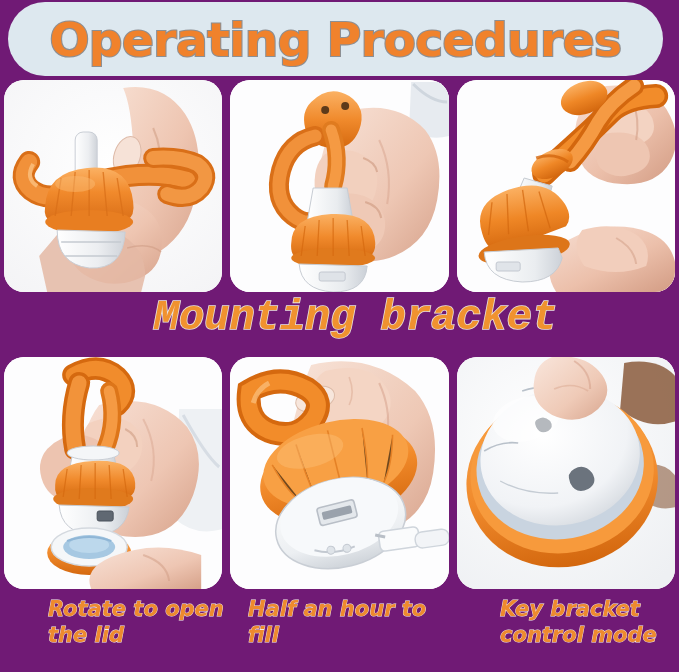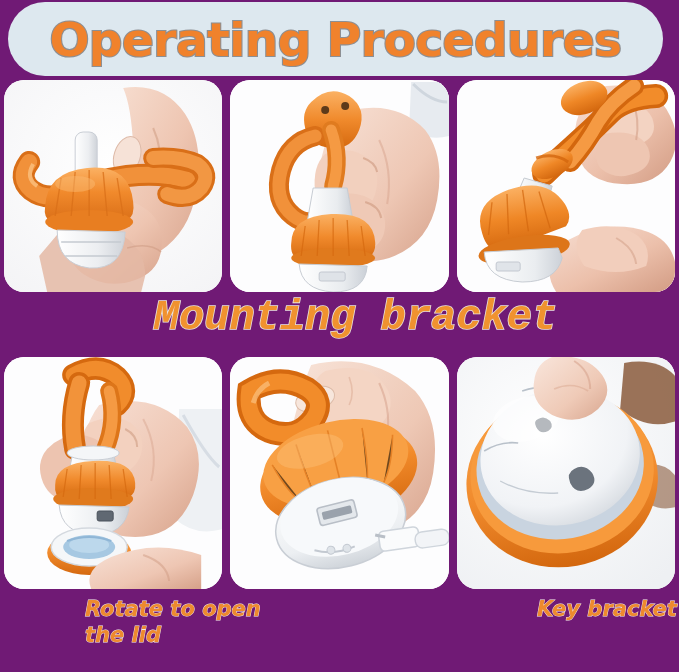--- a/index.html
+++ b/index.html
@@ -64,21 +64,20 @@
   .cap-row{position:absolute;left:0;top:596px;width:679px;height:76px;}
   .cap{
     position:absolute;top:0;
     font-family:"DejaVu Sans", sans-serif;
     font-style:italic;font-weight:bold;
     font-size:21px;
     line-height:1.25;
     color:#ee8a2e;
     -webkit-text-stroke:0.9px #f3ece4;
     paint-order:stroke fill;
-    margin-left:37px;
   }
   .cap-1{left:48px;width:200px;}
   .cap-2{left:248px;width:210px;}
   .cap-3{left:500px;width:180px;}
 </style>
 </head>
 <body>
 
 <div id="page">
 
@@ -490,18 +489,22 @@
         </g>
       </svg>
     </div>
   </div>
 
   <div class="cap-row">
     <div class="cap cap-1">
       <div>Rotate to open</div>
       <div>the lid</div>
     </div>
+    <div class="cap cap-2">
+      <div>Half an hour to fill</div>
+    </div>
     <div class="cap cap-3">
       <div>Key bracket</div>
+      <div>control mode</div>
     </div>
   </div>
 
 </div>
 
 </body></html>

